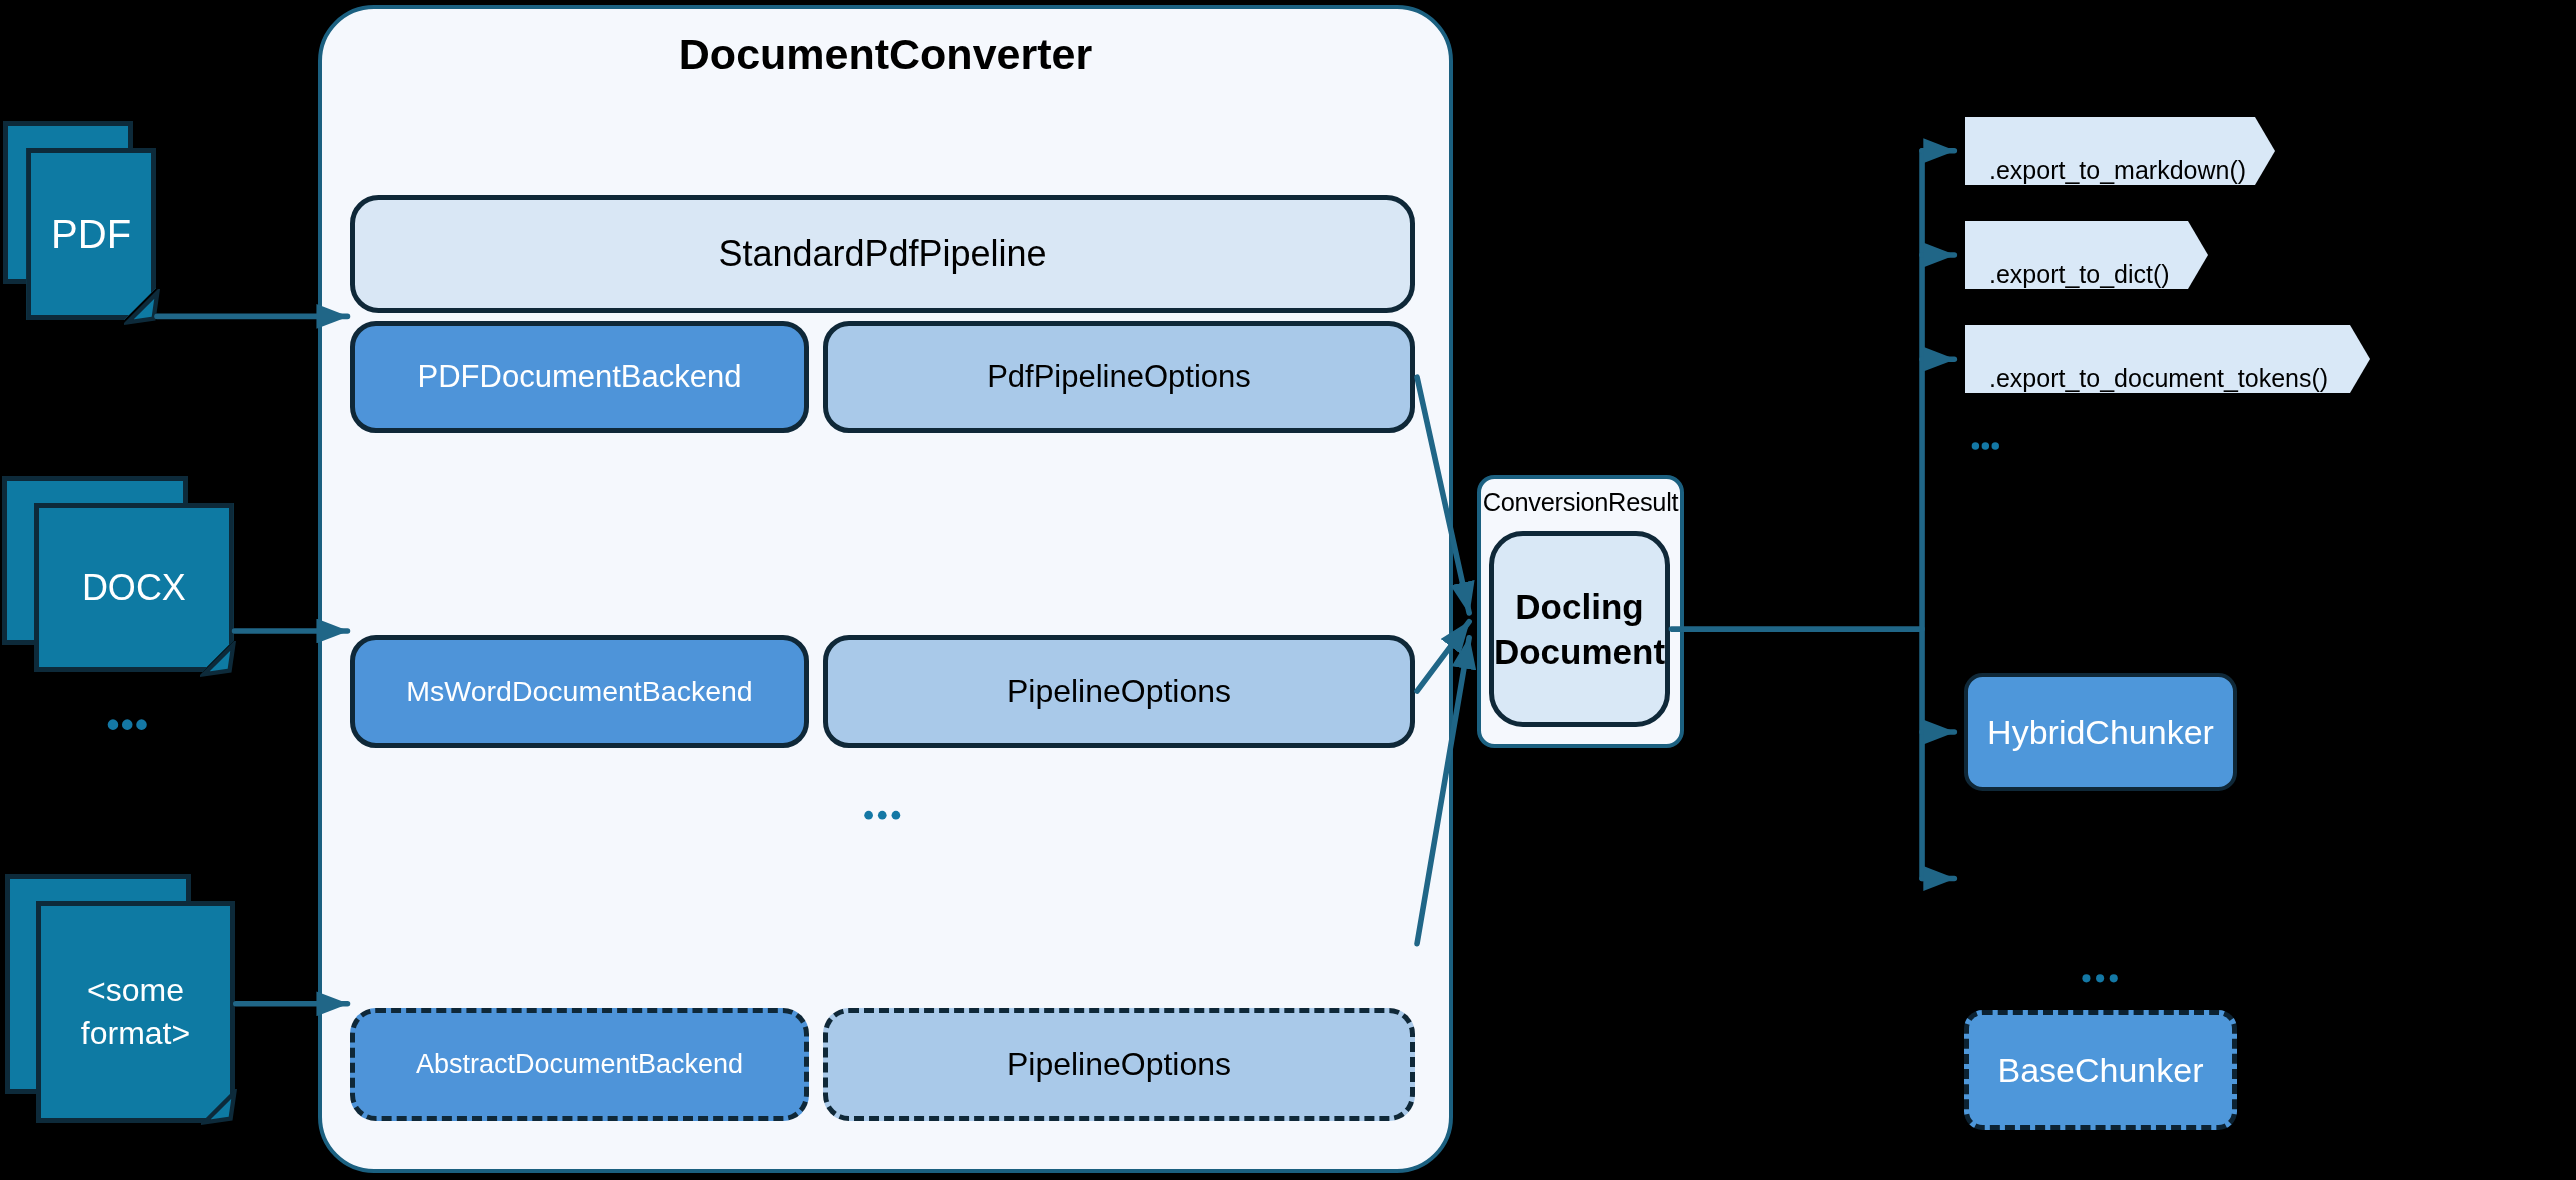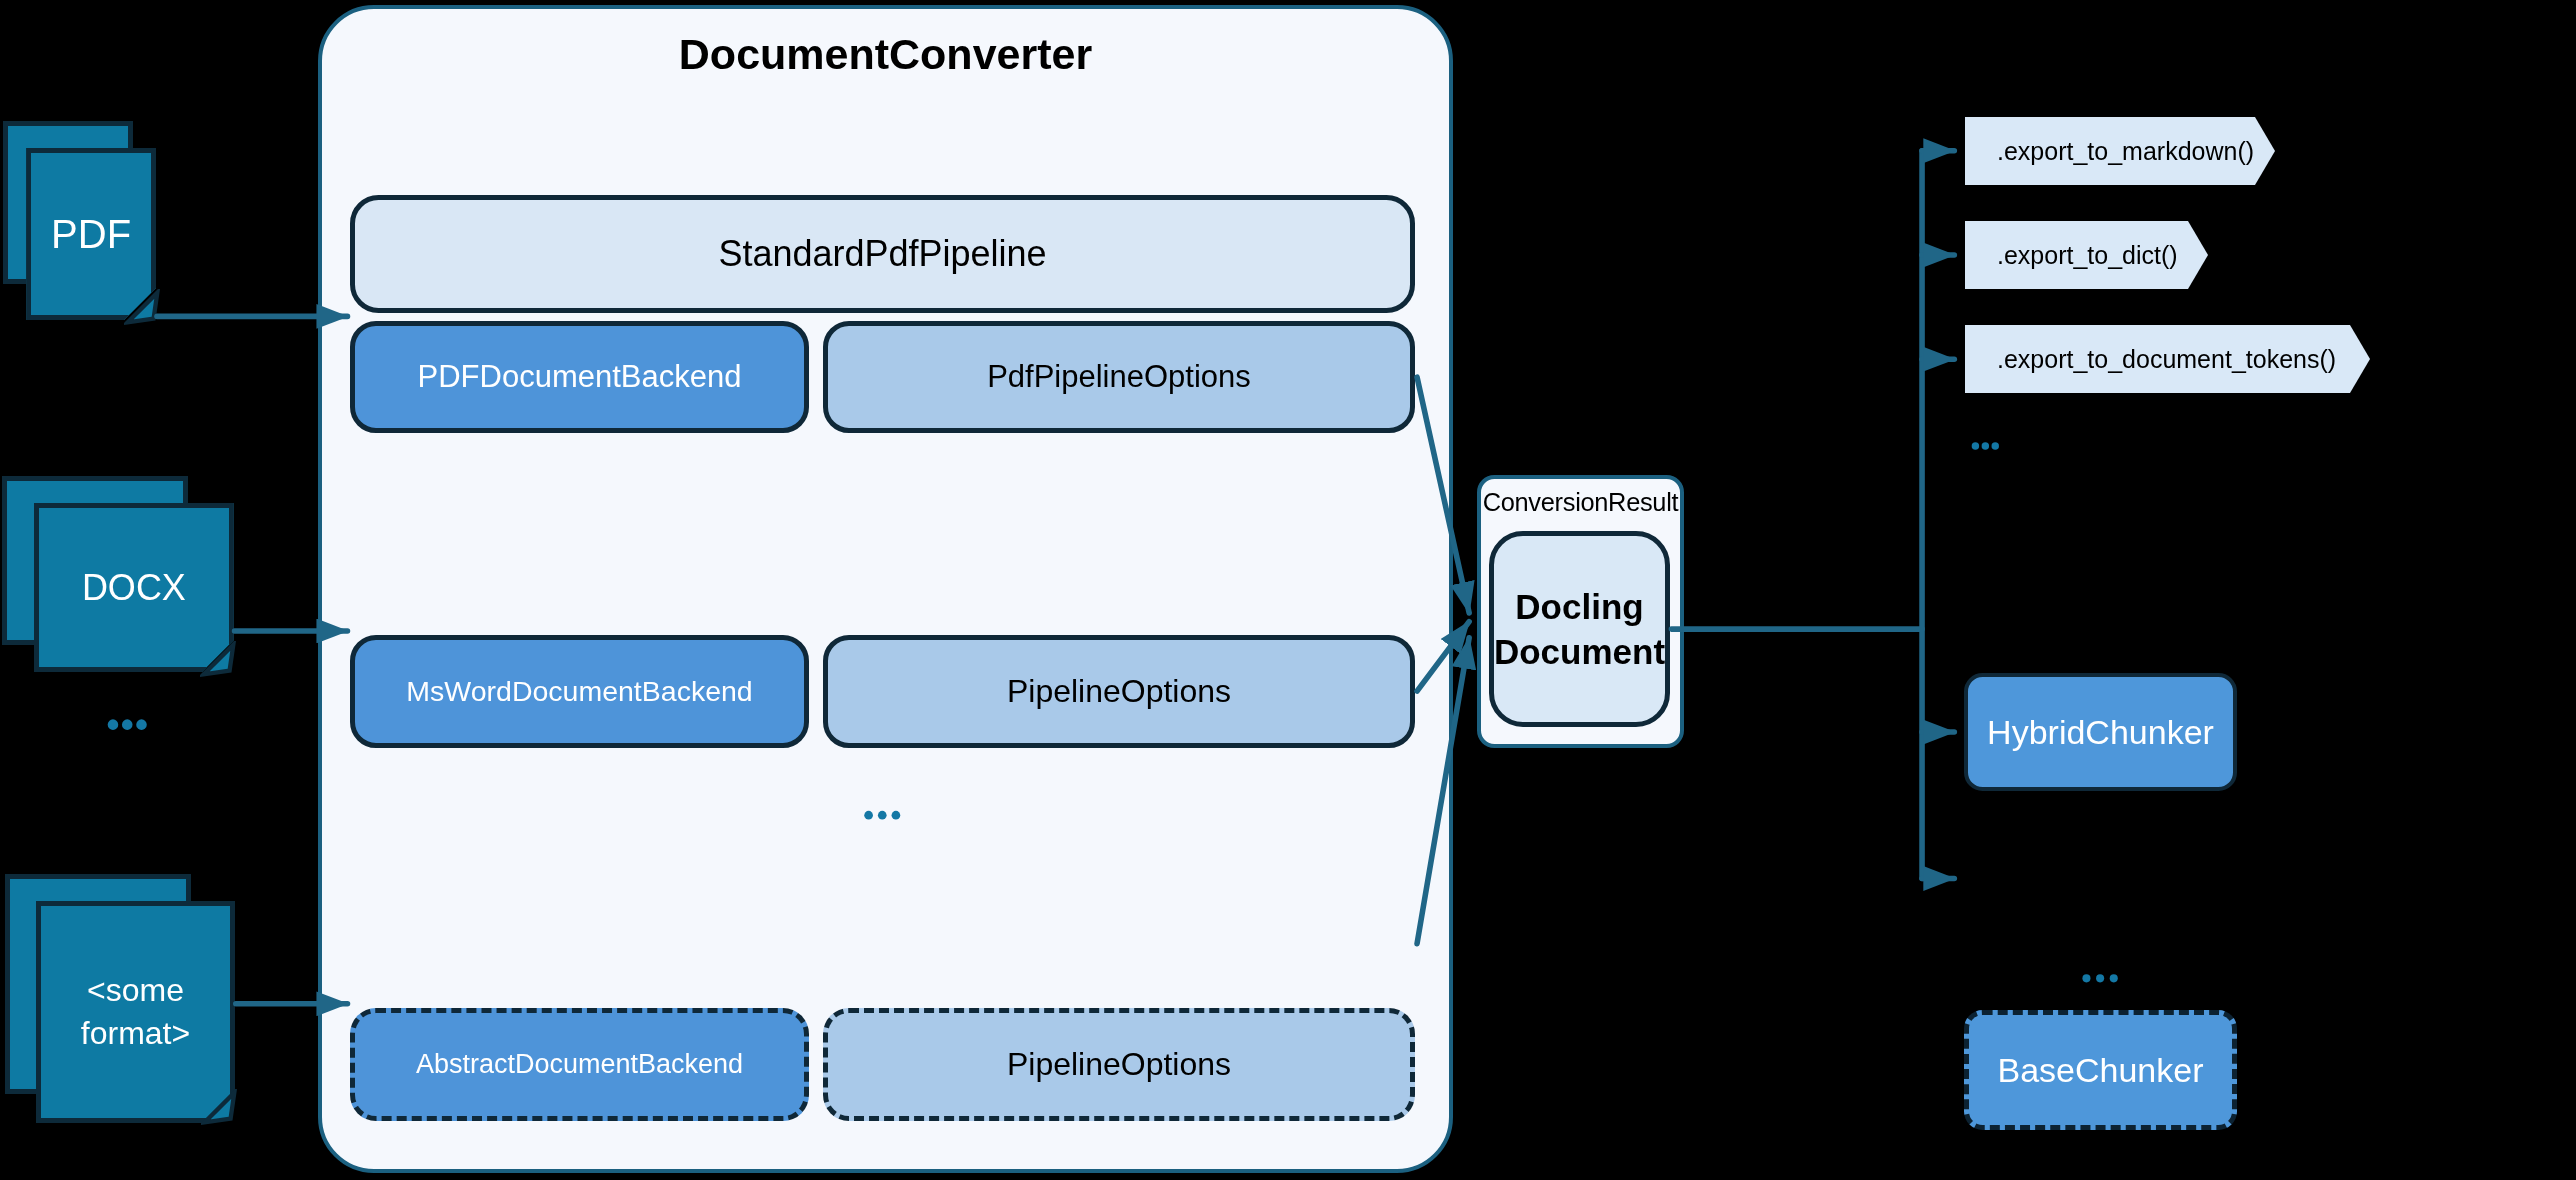--- a/index.html
+++ b/index.html
@@ -33,22 +33,22 @@
     color:var(--text-light);
     clip-path:polygon(0 0, 100% 0, 100% calc(100% - 32px), calc(100% - 32px) 100%, 0 100%); }
   .flap { position:absolute; right:-2.5px; bottom:-2.5px; width:37px; height:37px; }
 
   .result-box { background:var(--canvas); border:4.3px solid var(--box-border); border-radius:17.4px; }
   .result-label { text-align:center; font-size:25.4px; color:var(--text-dark); letter-spacing:-0.3px; }
   .docling-box { background:var(--docling-fill); border:5.6px solid var(--dark); border-radius:34px;
     display:flex; flex-direction:column; align-items:center; justify-content:center;
     font-size:35px; font-weight:700; color:var(--text-dark); line-height:1.3; }
 
-  .banner { background:var(--banner-fill); display:flex; align-items:center;
-    padding-left:32px; font-size:25px; color:var(--text-dark);
+  .banner { background:var(--banner-fill); display:flex; align-items:flex-end;
+    padding-left:24px; font-size:25px; color:var(--text-dark);
     clip-path:polygon(0 0, calc(100% - 20px) 0, 100% 50%, calc(100% - 20px) 100%, 0 100%); }
 
   .chunker { background:var(--chunker-fill); border:4.3px solid var(--dark); border-radius:18.6px;
     display:flex; align-items:center; justify-content:center; color:var(--text-light); }
   .chunker.dashed { border:5.6px dashed #0c2232; }
 
   svg.overlay { position:absolute; left:0; top:0; width:2576px; height:1180px; pointer-events:none; }
   svg.overlay line { stroke:var(--arrow); stroke-width:9; stroke-linecap:round; }
   svg.overlay circle { fill:var(--dots); }
 </style>

